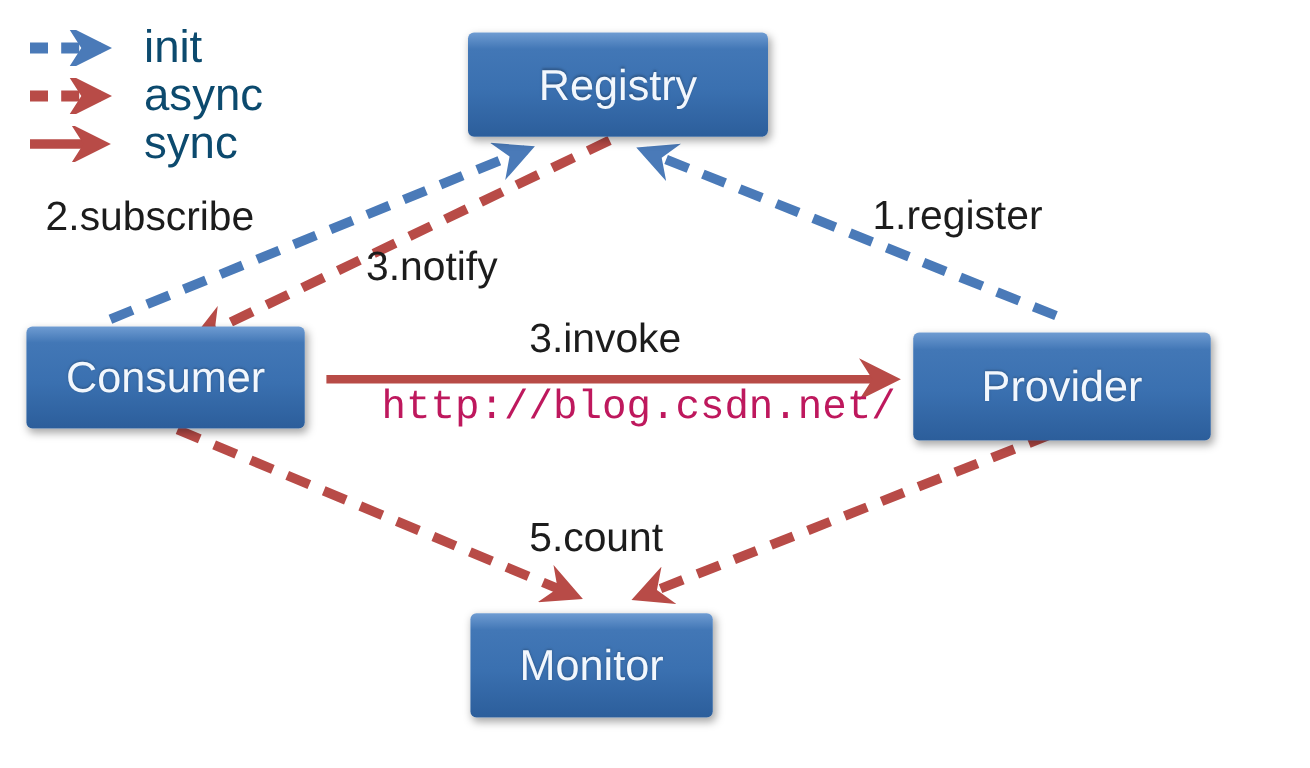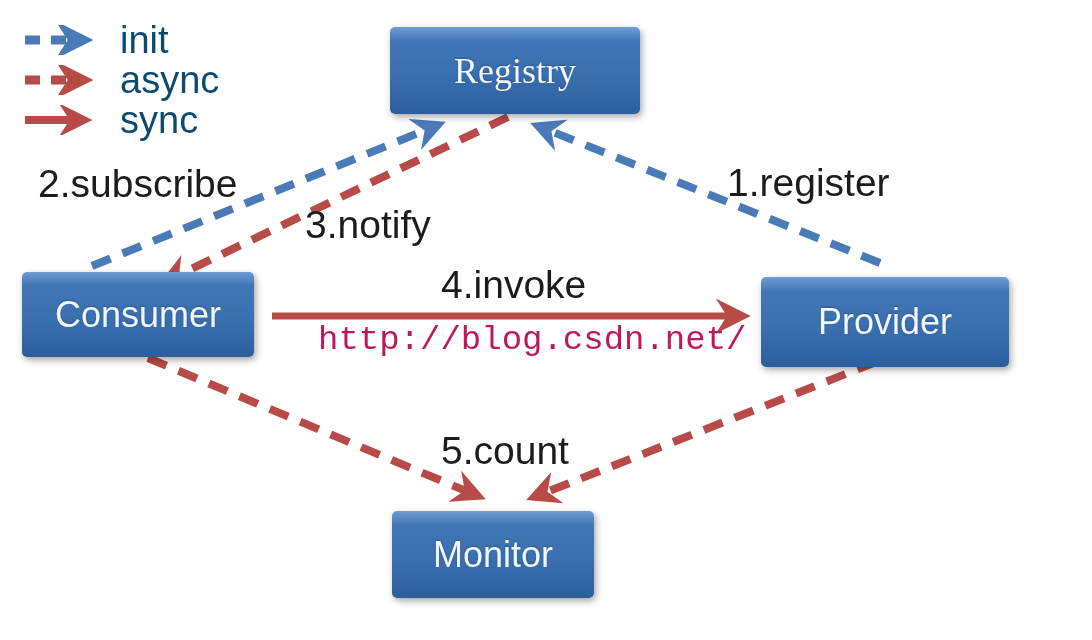--- a/index.html
+++ b/index.html
@@ -28,29 +28,29 @@
     display: flex;
     align-items: center;
     justify-content: center;
     background: linear-gradient(180deg, #6f9cd2 0%, #4277b6 16%, #3a70b0 55%, #2c5e9b 100%);
     border-radius: 5px;
     box-shadow: 2px 3px 7px rgba(0,0,0,0.35);
     color: #f2f7fd;
     font-size: 36px;
     text-shadow: 0 -1px 2px rgba(0,0,0,0.25);
   }
-  .node-registry { left: 390px; top: 27px;  width: 250px; height: 87px; font-family: Liberation Serif, serif; }
+  .node-registry { left: 390px; top: 27px;  width: 250px; height: 87px; }
   .node-consumer { left: 22px;  top: 272px; width: 232px; height: 85px; }
   .node-provider { left: 761px; top: 277px; width: 248px; height: 90px; }
   .node-monitor  { left: 392px; top: 511px; width: 202px; height: 87px; }
 
   
   .edge-label {
     position: absolute;
-    font-size: 39px;
+    font-size: 34px;
     color: #1c1c1c;
     white-space: nowrap;
   }
   .lbl-subscribe { left: 38px;  top: 162px; }
   .lbl-notify    { left: 305px; top: 203px; }
   .lbl-register  { left: 727px; top: 161px; }
   .lbl-invoke    { left: 441px; top: 263px; }
   .lbl-count     { left: 441px; top: 429px; }
 
   
@@ -146,18 +146,18 @@
   <div class="node node-provider">
     <span>Provider</span>
   </div>
   <div class="node node-monitor">
     <span>Monitor</span>
   </div>
 
   <div class="edge-label lbl-subscribe">2.subscribe</div>
   <div class="edge-label lbl-notify">3.notify</div>
   <div class="edge-label lbl-register">1.register</div>
-  <div class="edge-label lbl-invoke">4.invoke</div>
+  <div class="edge-label lbl-invoke">3.invoke</div>
   <div class="edge-label lbl-count">5.count</div>
 
   <div class="watermark">http://blog.csdn.net/</div>
 
 </div>
 
 </body></html>

